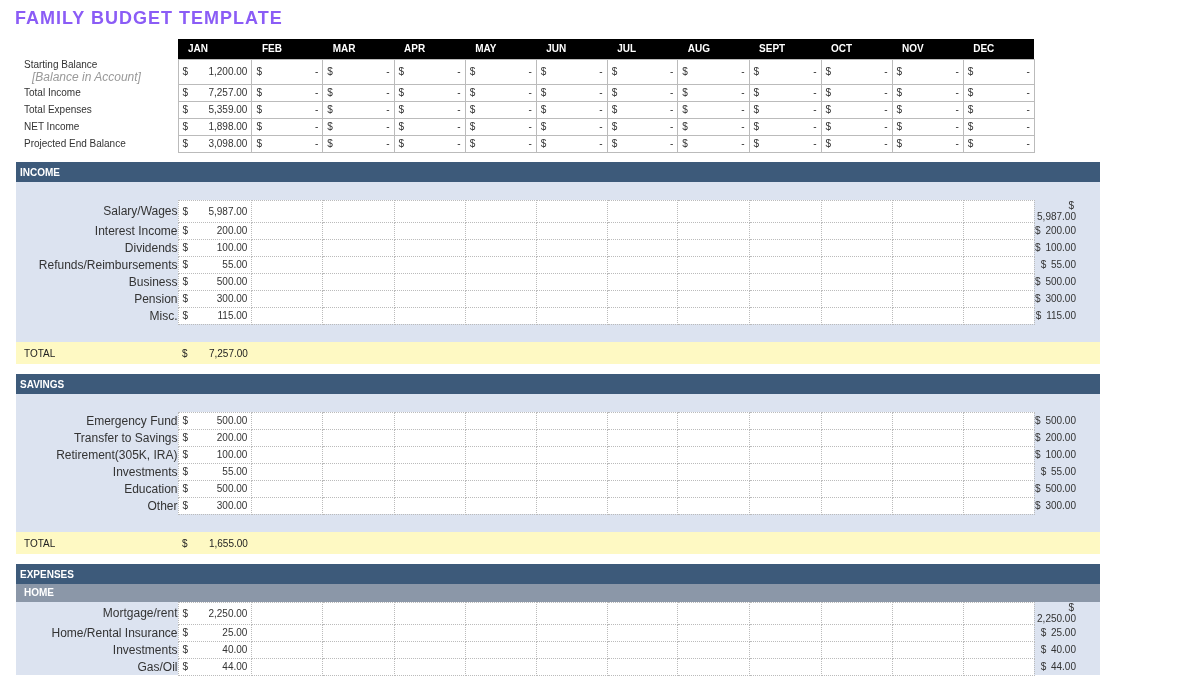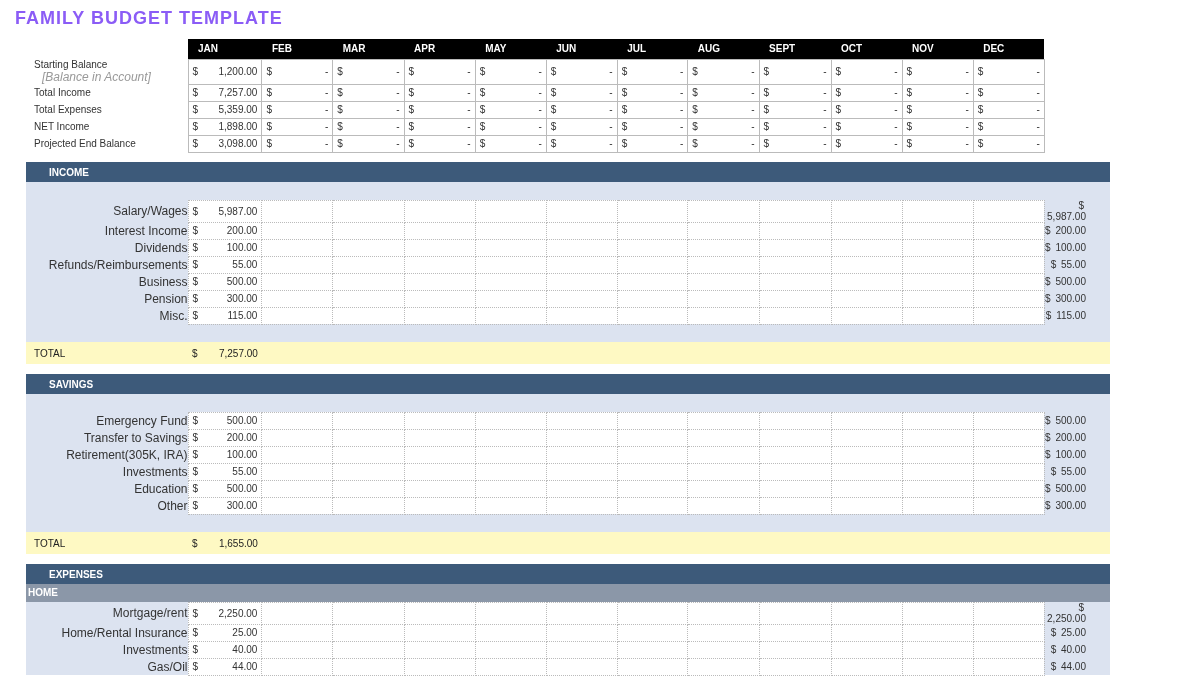--- a/index.html
+++ b/index.html
@@ -1,29 +1,29 @@
 <!DOCTYPE html>
 <html><head>
 <meta charset="utf-8">
 <style>
 * { box-sizing: border-box; margin: 0; padding: 0; }
 body { font-family: Arial, sans-serif; font-size: 10px; color: #333; background: #fff; width: 1200px; }
 .title { font-size: 18px; font-weight: bold; letter-spacing: 1px; color: #8b5cf6; padding: 8px 15px 10px; }
-table { border-collapse: collapse; width: 1084px; margin-left: 26px; }
+table { border-collapse: collapse; width: 1084px; margin-left: 16px; }
 td, th { height: 17px; vertical-align: middle; }
 .label-col { width: 165px; padding-left: 8px; text-align: left; }
 .month-col { width: 79px; }
 .total-col { width: 66px; }
 .month-header { background: #000; color: #fff; font-weight: bold; text-align: left; padding-left: 10px; font-size: 10px; height: 20px; }
 .summary-cell { border: 1px solid #bbb; background: #fff; padding: 0 4px; position: relative; text-align: right; }
 .summary-cell .dollar { float: left; }
 .summary-row td.label-col { border: none; font-size: 10px; }
 .italic-note { font-style: italic; color: #999; font-size: 12px; padding-left: 8px; }
-.section-header { background: #3d5a7a; color: #fff; font-weight: bold; padding-left: 23px; height: 20px; font-size: 10px; }
-.sub-header { background: #8b97a8; color: #fff; font-weight: bold; padding-left: 2px; height: 18px; font-size: 10px; }
+.section-header { background: #3d5a7a; color: #fff; font-weight: bold; padding-left: 4px; height: 20px; font-size: 10px; }
+.sub-header { background: #8b97a8; color: #fff; font-weight: bold; padding-left: 8px; height: 18px; font-size: 10px; }
 .section-body { background: #dce3f0; }
 .data-cell { border: 1px dotted #bbb; background: #fff; padding: 0 4px; text-align: right; position: relative; font-size: 10px; }
 .data-cell .dollar { float: left; }
 .row-total { text-align: right; padding-right: 24px; font-size: 10px; }
 .row-total .dollar { margin-right: 2px; }
 .item-label { padding-left: 8px; font-size: 12px; text-align: right; }
 .total-row { background: #fef9c3; color: #222; font-weight: normal; height: 22px; }
 .total-row td { font-size: 10px; }
 .spacer-row td { height: 10px; }
 .section-spacer td { height: 18px; }

